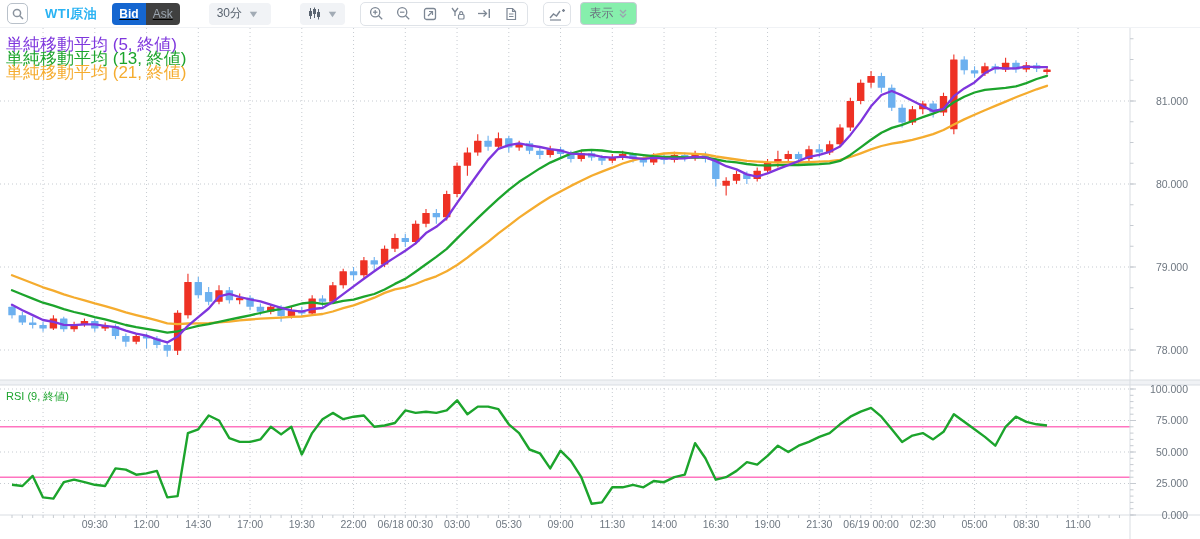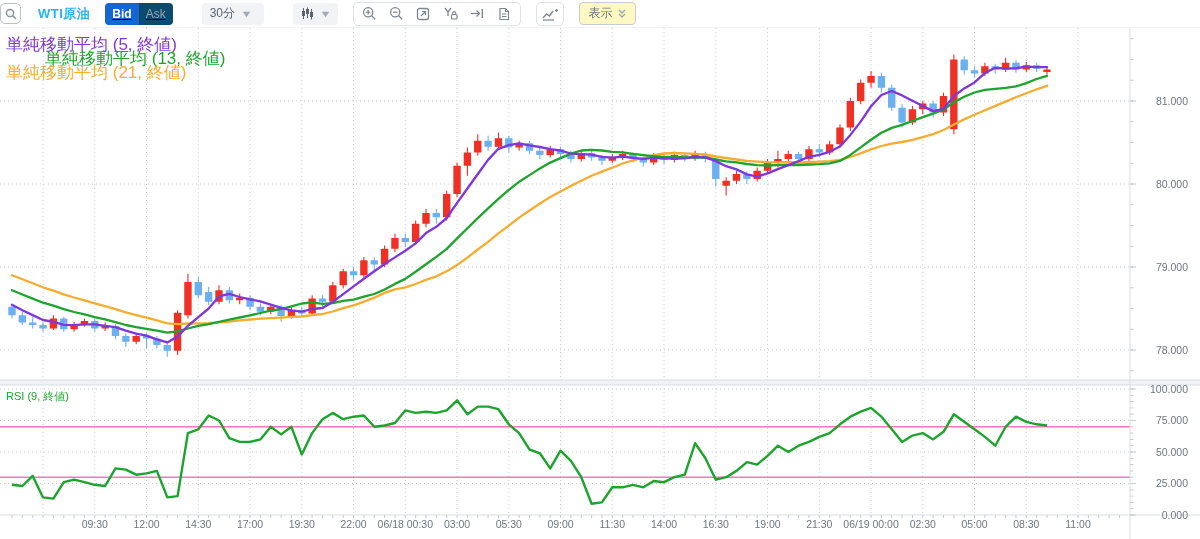--- a/index.html
+++ b/index.html
@@ -3,46 +3,46 @@
 <meta charset="utf-8">
 <style>
   * { margin:0; padding:0; box-sizing:border-box; }
   html,body { background:#fff; }
   body { font-family:"Liberation Sans", sans-serif; }
   #app { position:relative; width:1200px; height:539px; background:#fff; overflow:hidden; }
 
   
   #toolbar {
     position:absolute; top:0; left:0; width:1200px; height:28px;
-    display:flex; align-items:center; gap:9px; 
+    display:flex; align-items:center; gap:9px; padding-left:7px;
     background:#fff; border-bottom:1px solid #f0f2f5;
   }
   .tb-iconbtn {
     width:21px; height:21px; border:1.5px solid #b9c1ca; border-radius:5px;
     display:flex; align-items:center; justify-content:center; background:#fff; cursor:pointer;
   }
   .symbol { color:#2ab3f3; font-weight:bold; font-size:13px; letter-spacing:.5px; margin-left:8px; }
   .seg { display:flex; margin-left:6px;text-decoration:underline; }
   .seg-btn { height:22px; min-width:33px; padding:0 7px; font-size:12px; display:flex; align-items:center; justify-content:center; cursor:pointer; }
   .seg-bid { background:#1566d0; color:#fff; border-radius:4px 0 0 4px; font-weight:bold; }
-  .seg-ask { background:#0c4a6e; color:#9aa4af; border-radius:0 4px 4px 0; }
+  .seg-ask { background:#404040; color:#9aa4af; border-radius:0 4px 4px 0; }
   .dd {
     height:22px; background:#f1f3f6; border-radius:4px; display:flex; align-items:center;
     gap:7px; padding:0 8px; color:#5a6470; font-size:12px; cursor:pointer; margin-left:20px;
   }
   .chev { color:#a2abb5; font-size:9px; transform:scaleX(1.4); }
   .toolgroup {
     display:flex; align-items:center; height:24px; border:1px solid #dfe3e8;
     border-radius:5px; padding:0 2px; margin-left:6px; background:#fff;
   }
   .tg-btn { width:27px; height:22px; display:flex; align-items:center; justify-content:center; cursor:pointer; color:#7d8794; }
   .single { border:1px solid #dfe3e8; border-radius:5px; }
   .disp-btn {
-    height:23px; border:1px solid #c6ccd4; border-radius:4px; background:#fef9c3;
-    display:flex; align-items:center; gap:5px; padding:0 9px; color:#6b7580; font-size:12px; cursor:pointer; margin-left:6px;
+    height:23px; border:1px solid #c6ccd4; border-radius:4px; background:#86efac;
+    display:flex; align-items:center; gap:5px; padding:0 9px; color:#6b7580; font-size:12px; cursor:pointer; 
   }
   svg.ic { display:block; }
 
   
   #chartwrap { position:absolute; top:28px; left:0; width:1200px; height:511px; }
   #legend { position:absolute; left:6px; top:10px; font-size:17px; line-height:14px; pointer-events:none; }
   .lg-line { white-space:nowrap; }
 </style>
 </head>
 <body>
@@ -586,17 +586,17 @@
           <line x1="1109.1" y1="487" x2="1109.1" y2="490" stroke="#c6cbd1" stroke-width="1"></line>
           <line x1="1119.45" y1="487" x2="1119.45" y2="490" stroke="#c6cbd1" stroke-width="1"></line>
         </g>
         <rect x="0" y="0" width="1130" height="352" fill="transparent"></rect>
         <rect x="0" y="357" width="1130" height="130" fill="transparent"></rect>
         <rect x="1130" y="0" width="70" height="487" fill="transparent"></rect>
         <rect x="0" y="487" width="1200" height="24" fill="transparent"></rect>
       </svg>
     <div id="legend">
       <div class="lg-line" style="color: rgb(126, 54, 221);"><span>単純移動平均 (5, 終値)</span></div>
-      <div class="lg-line" style="color: rgb(28, 164, 44); margin-left: 39px;"><span>単純移動平均 (13, 終値)</span></div>
+      <div class="lg-line" style="color: rgb(28, 164, 44);"><span>単純移動平均 (13, 終値)</span></div>
       <div class="lg-line" style="color: rgb(245, 172, 47);"><span>単純移動平均 (21, 終値)</span></div>
     </div>
   </div>
 </div>
 
 </body></html>

